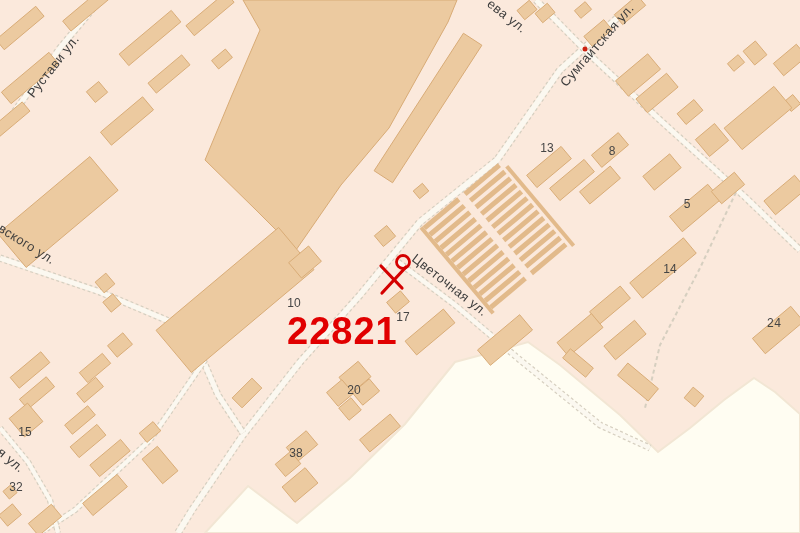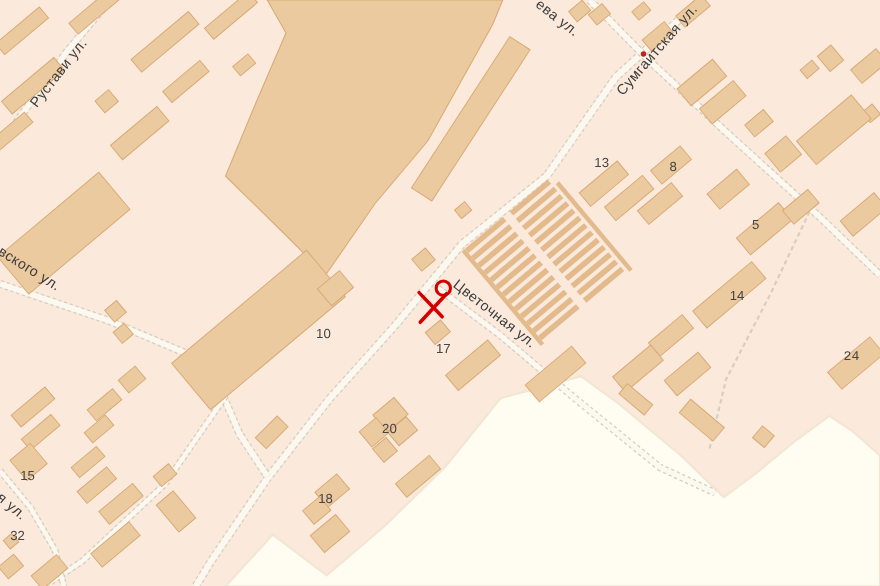--- a/index.html
+++ b/index.html
@@ -152,31 +152,32 @@
     <g id="g-poi">
         <circle cx="585" cy="49" r="2.5" fill="#cc2211"></circle>
       </g>
     <g id="g-marker">
         <circle cx="403" cy="262" r="6.5" fill="none" stroke="#d40000" stroke-width="2.8"></circle>
         <line x1="406" y1="267" x2="382" y2="293" stroke="#d40000" stroke-width="3.2" stroke-linecap="round"></line>
         <line x1="381" y1="266" x2="402" y2="288" stroke="#d40000" stroke-width="3.2" stroke-linecap="round"></line>
       </g>
   </svg>
   <div id="labels">
+    <div id="zone-number">22821</div>
   <span class="street" style="left: 53px; top: 66px; transform: translate(-50%, -50%) rotate(-52deg);">Рустави ул.</span>
       <span class="street" style="left: 507px; top: 16px; transform: translate(-50%, -50%) rotate(38deg);">ева ул.</span>
       <span class="street" style="left: 597px; top: 45px; transform: translate(-50%, -50%) rotate(-49deg);">Сумгаитская ул.</span>
       <span class="street" style="left: 27px; top: 244px; transform: translate(-50%, -50%) rotate(32deg);">вского ул.</span>
       <span class="street" style="left: 450px; top: 285px; transform: translate(-50%, -50%) rotate(38deg);">Цветочная ул.</span>
       <span class="street" style="left: 11px; top: 460px; transform: translate(-50%, -50%) rotate(40deg);">я ул.</span>
       <span class="num" style="left: 547px; top: 148px;">13</span>
       <span class="num" style="left: 612px; top: 151px;">8</span>
       <span class="num" style="left: 687px; top: 204px;">5</span>
       <span class="num" style="left: 670px; top: 269px;">14</span>
       <span class="num" style="left: 774px; top: 324px; font-family: Liberation Mono, monospace;">24</span>
       <span class="num" style="left: 294px; top: 303px;">10</span>
       <span class="num" style="left: 403px; top: 317px; text-align: center;">17</span>
       <span class="num" style="left: 354px; top: 390px;">20</span>
-      <span class="num" style="left: 296px; top: 453px;">18</span>
+      <span class="num" style="left: 296px; top: 453px;">38</span>
       <span class="num" style="left: 25px; top: 432px;">15</span>
       <span class="num" style="left: 16px; top: 487px;">32</span>
     </div>
 </div>
 
 </body></html>

